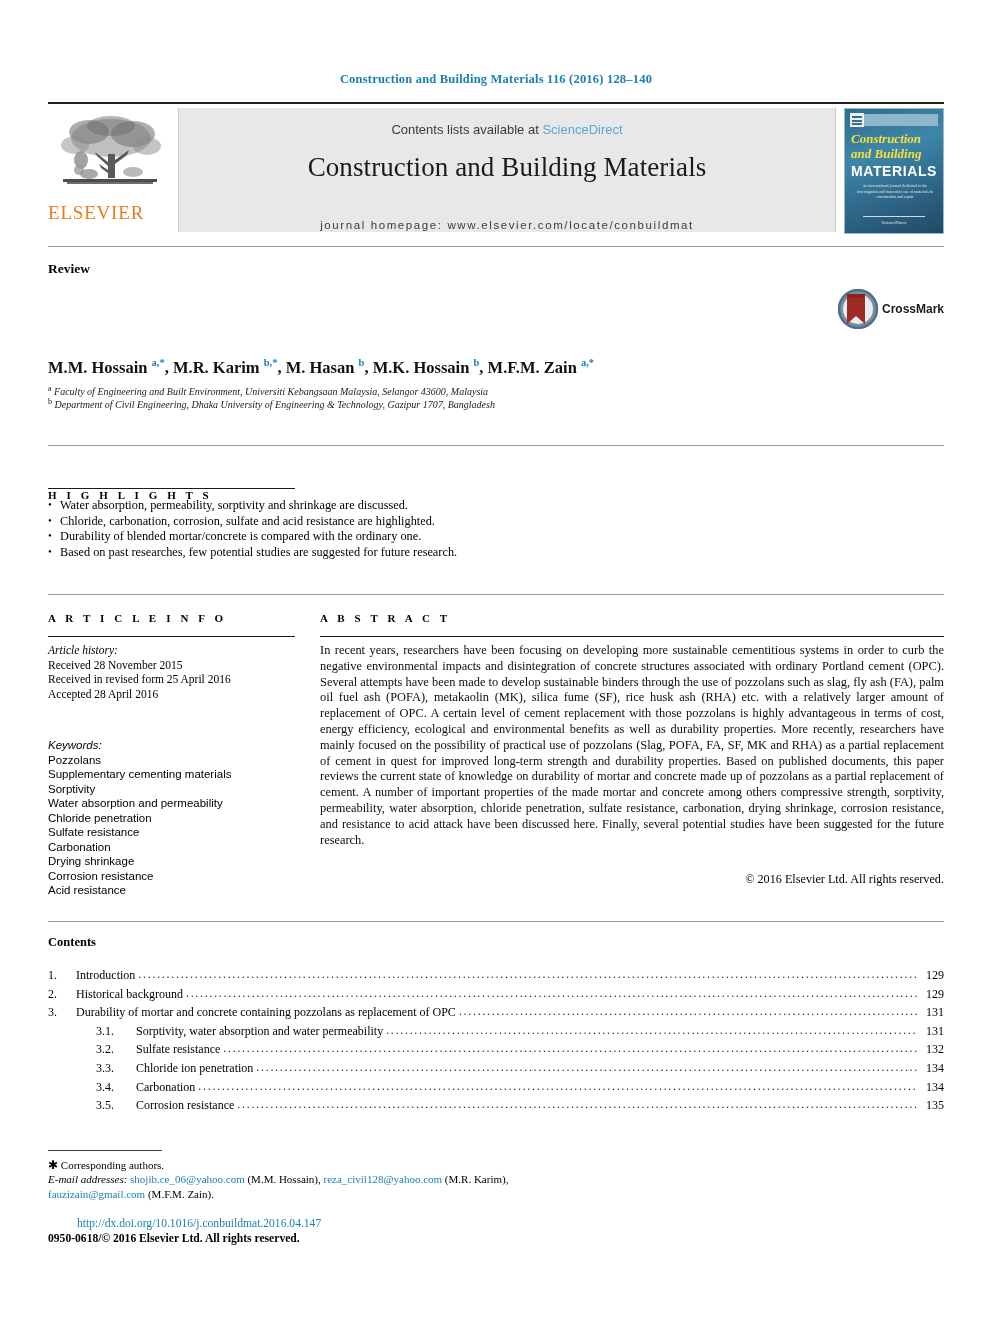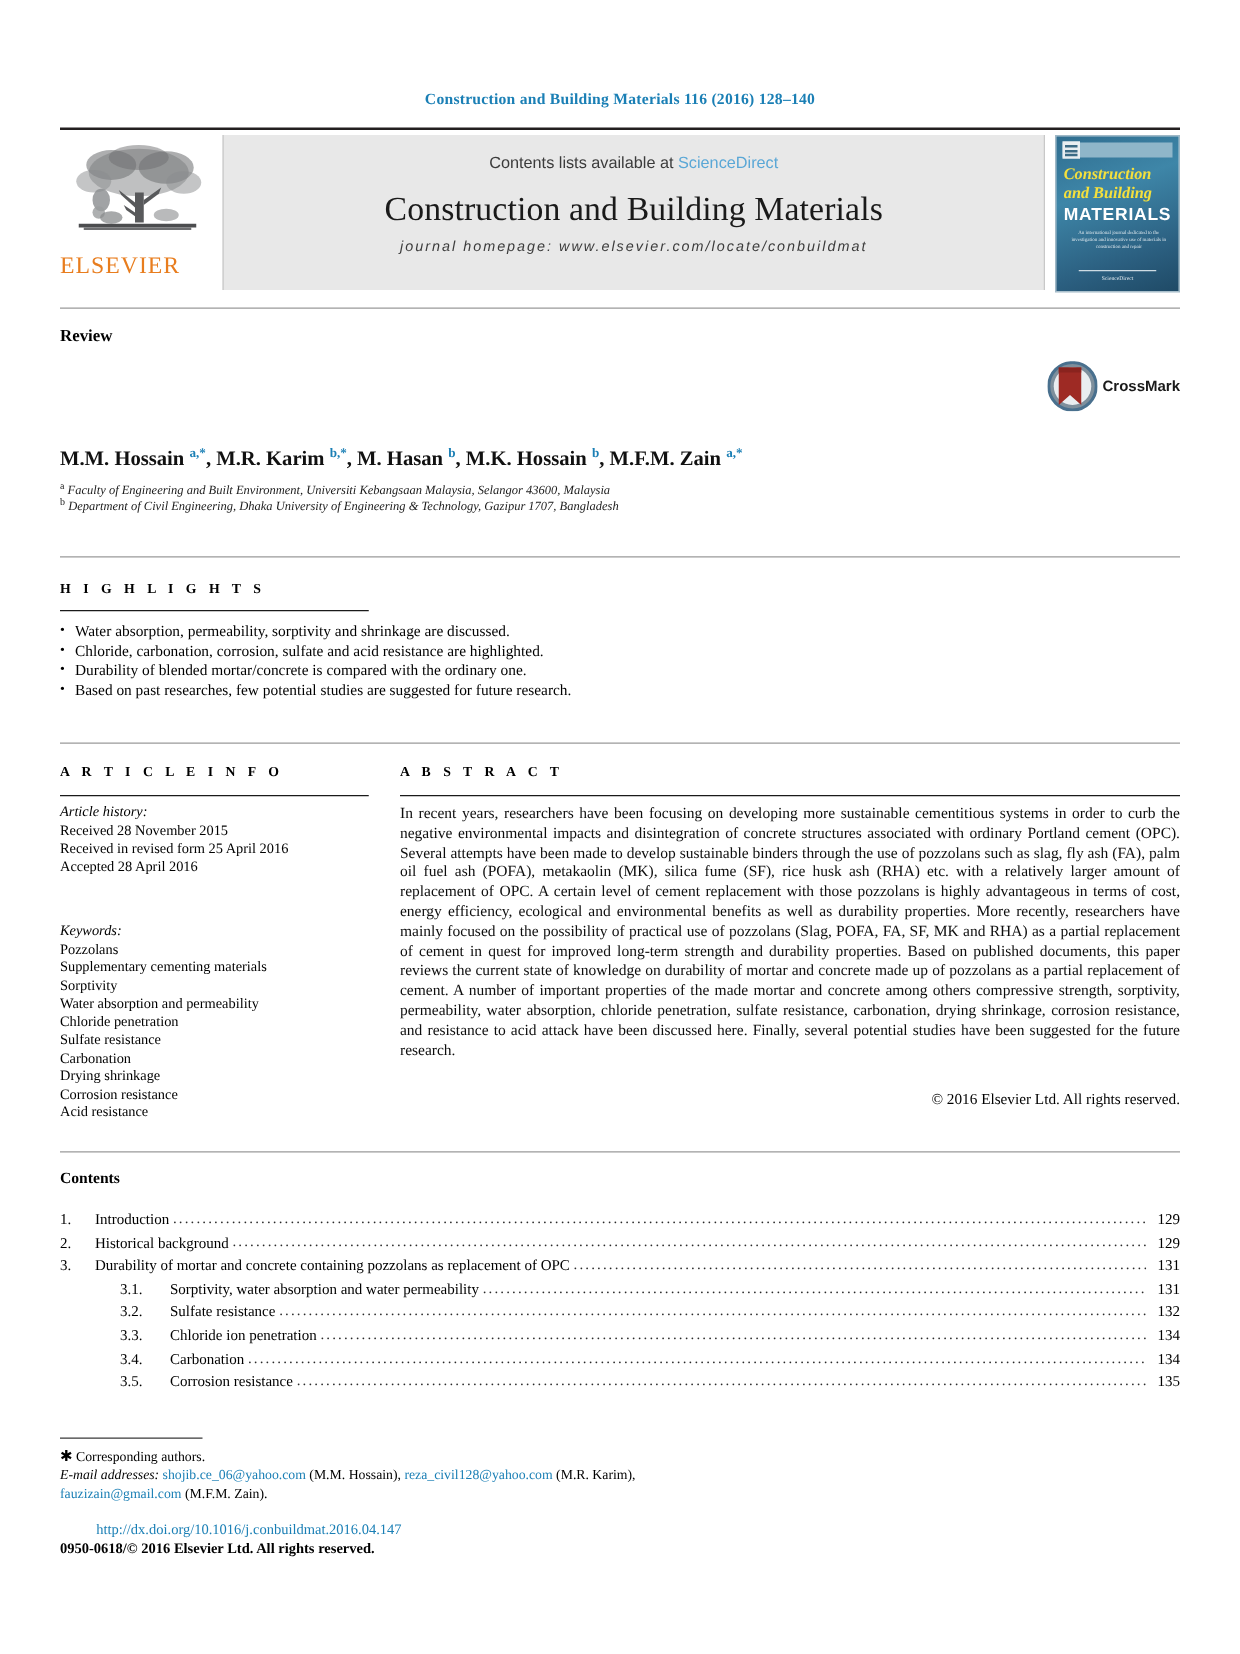--- a/index.html
+++ b/index.html
@@ -93,27 +93,26 @@
     position: absolute;
     top: 44px; left: 0; width: 100%;
     text-align: center;
     font-family: "Liberation Serif", serif;
     font-size: 27px;
     color: #1a1a1a;
     letter-spacing: 0.1px;
   }
   .homepage-line {
     position: absolute;
-    bottom: 28px; left: 0; width: 100%;
+    bottom: 1px; left: 0; width: 100%;
     text-align: center;
     font-family: "Liberation Sans", sans-serif;
     font-size: 11.5px;
     color: #3b3b3b;
     letter-spacing: 1.6px;
-    font-style: italic;
   }
 
   
   .cover-thumb {
     flex: 0 0 98px;
     width: 98px;
     height: 124px;
     position: relative;
     background: linear-gradient(160deg, #2f6d8f 0%, #3e86a8 35%, #2b5f80 75%, #1f4a66 100%);
     border: 1px solid #9fb8c6;
@@ -240,21 +239,21 @@
     position: absolute; left: 48px; top: 445px; width: 896px;
     border-top: 1px solid #9a9a9a;
   }
   .section-label {
     font-family: "Liberation Serif", serif;
     font-weight: bold;
     font-size: 11px;
     letter-spacing: 3.6px;
   }
   .hl-label {
-    position: absolute; left: 48px; top: 465px;
+    position: absolute; left: 48px; top: 489px;
   }
   .hl-rule-mid {
     position: absolute; left: 48px; top: 488px; width: 247px;
     border-top: 1.6px solid #1a1a1a;
   }
   .hl-list {
     position: absolute; left: 48px; top: 498px; width: 700px;
     font-family: "Liberation Serif", serif;
     font-size: 12.3px;
     line-height: 15.6px;
@@ -289,21 +288,21 @@
 
   .history {
     position: absolute; left: 48px; top: 643px; width: 250px;
     font-family: "Liberation Serif", serif;
     font-size: 11.5px;
     line-height: 14.5px;
   }
   .history .hd { font-style: italic; }
   .keywords {
     position: absolute; left: 48px; top: 738px; width: 250px;
-    font-family: Liberation Serif, serif;
+    font-family: Liberation Sans, sans-serif;
     font-size: 11.5px;
     line-height: 14.5px;
   }
   .keywords .hd { font-style: italic; }
 
   .abstract {
     position: absolute; left: 320px; top: 643px; width: 624px;
     font-family: "Liberation Serif", serif;
     font-size: 12.4px;
     line-height: 15.8px;

